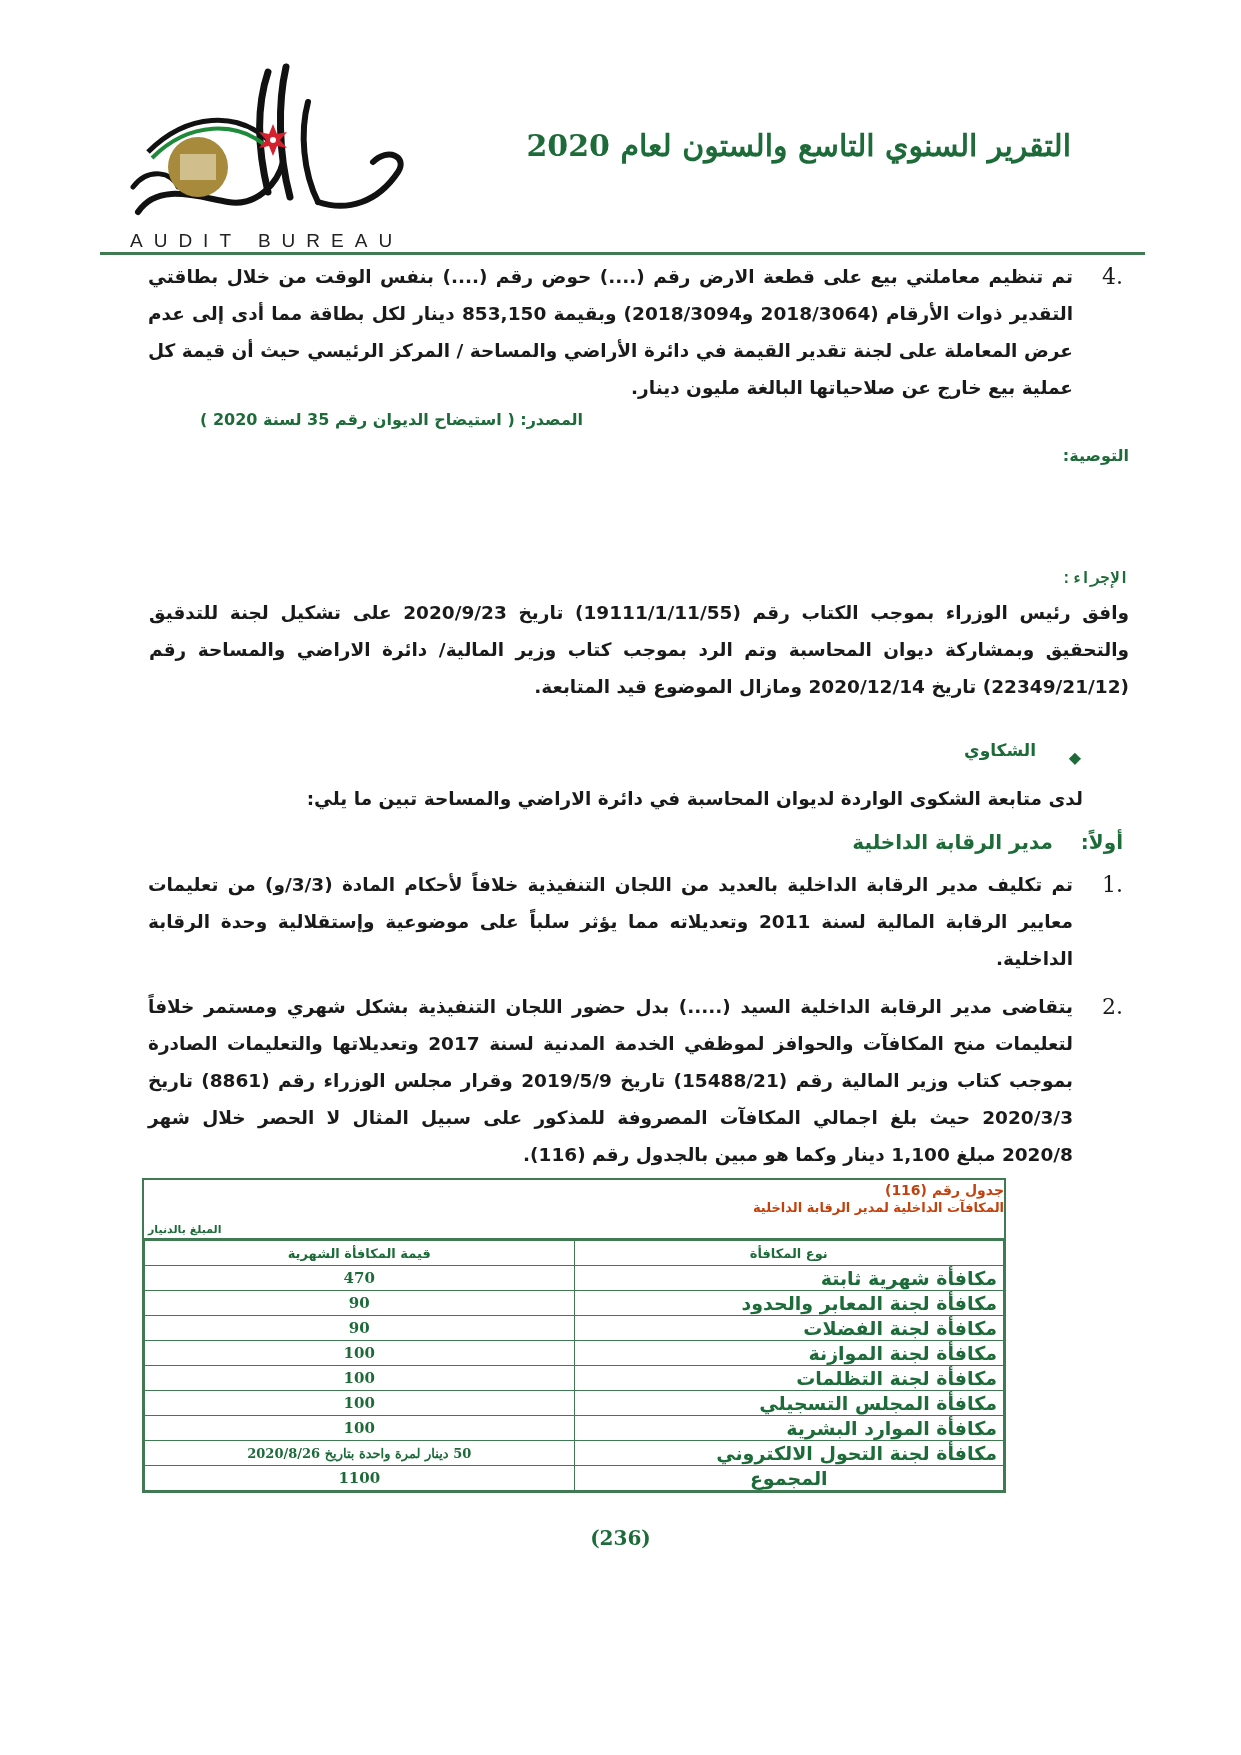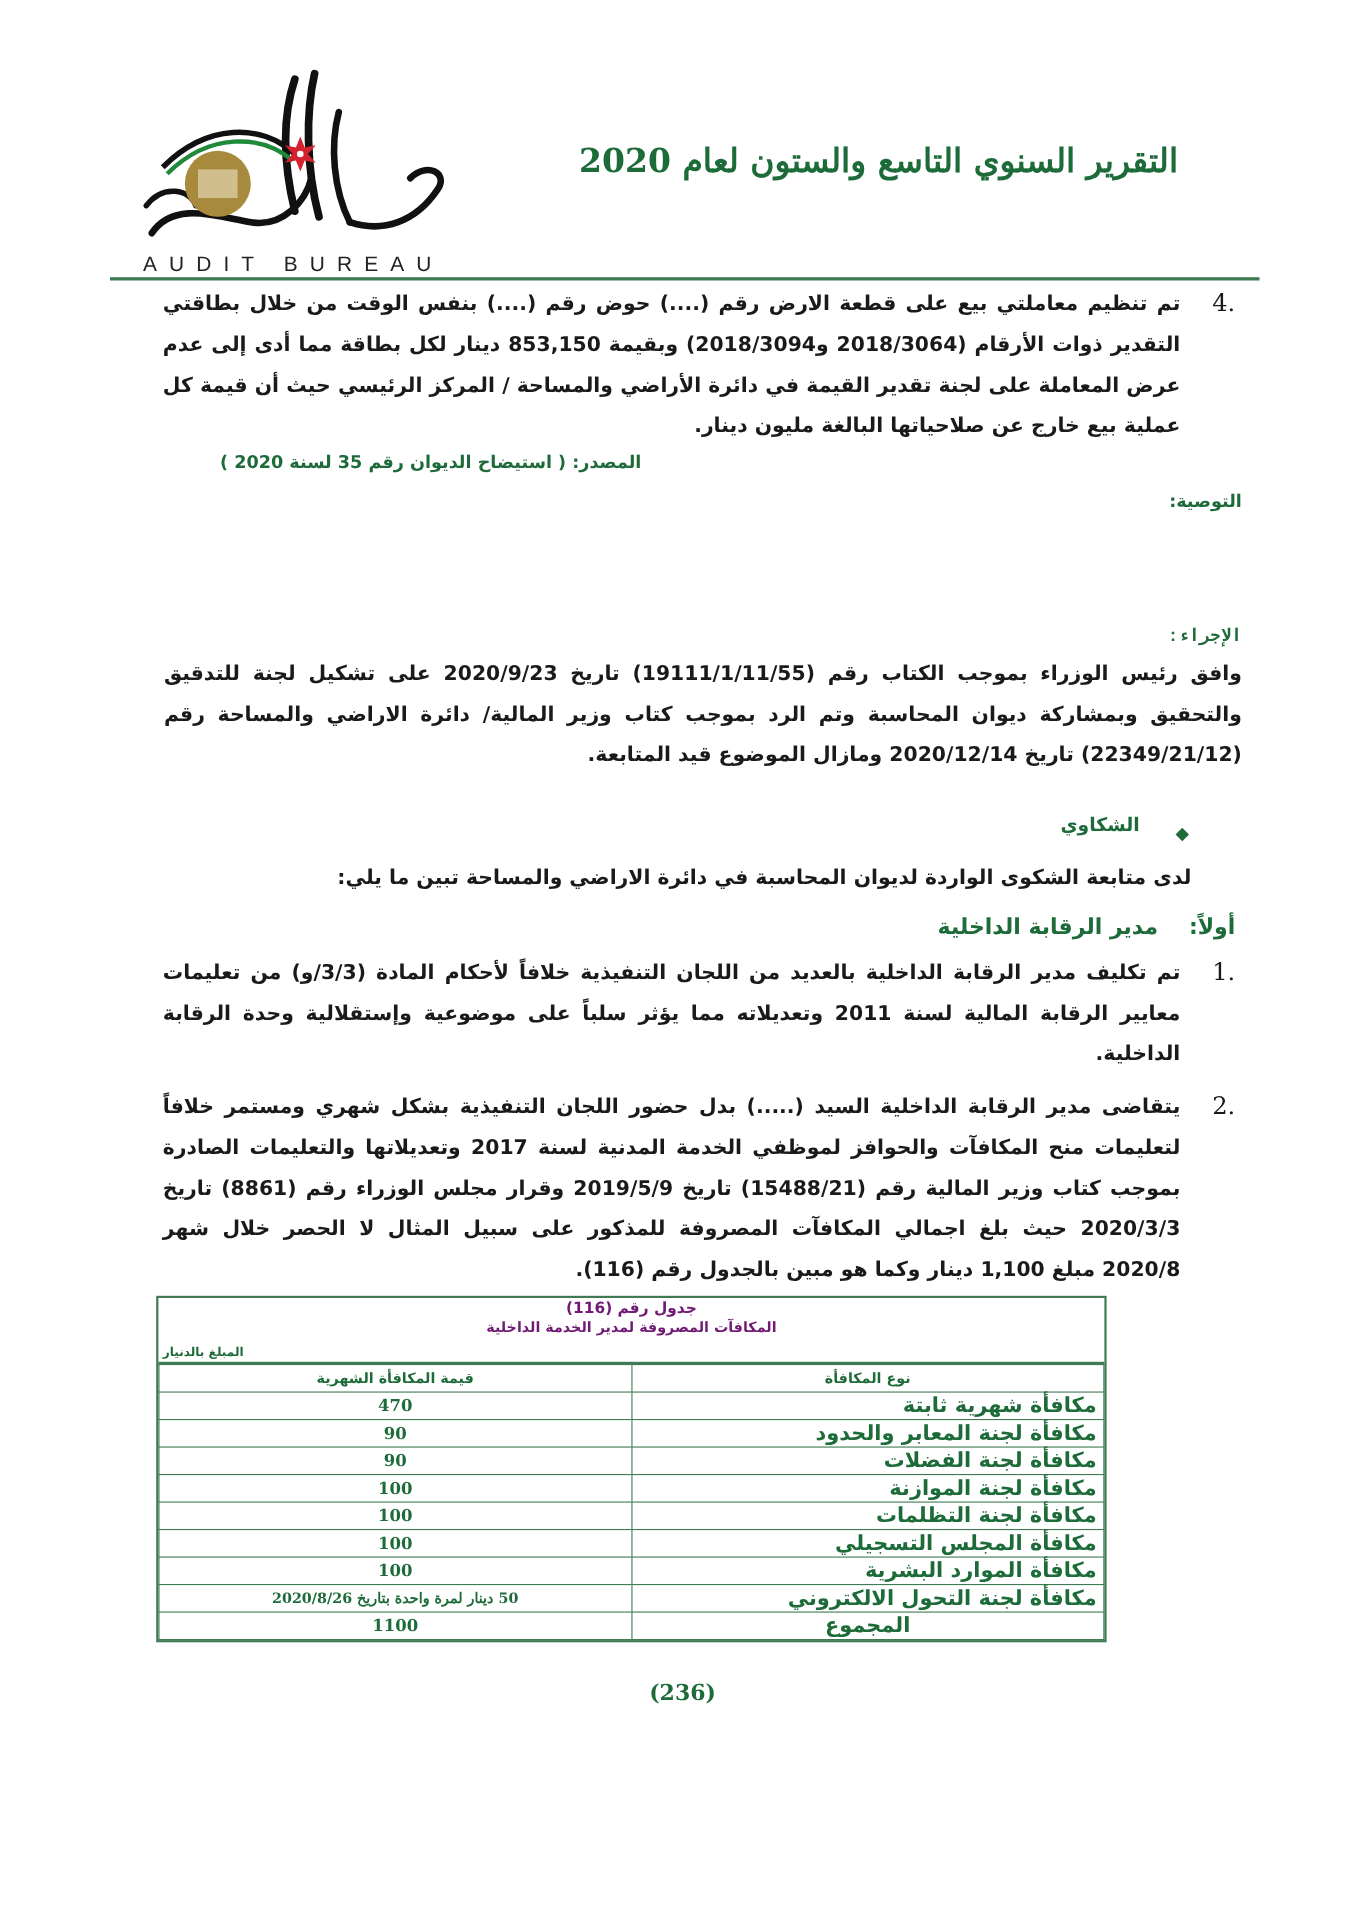--- a/index.html
+++ b/index.html
@@ -24,21 +24,21 @@
   .num-item .num { position:absolute; right:0; top:0; font-family:"DejaVu Serif", serif; font-weight:normal; font-size:22px; width:40px; text-align:right; direction:ltr; }
   .num-item .txt { margin-right:50px; direction:rtl; text-align:justify; }
   .green-label { position:absolute; right:158px; direction:rtl; color:#1e6b3a; font-weight:bold; font-size:16px; white-space:nowrap;text-align:center; }
   .source { position:absolute; left:155px; direction:rtl; color:#1e6b3a; font-weight:bold; font-size:16px; white-space:nowrap;margin-left:45px; }
   .section-h { position:absolute; right:158px; direction:rtl; color:#1e6b3a; font-weight:bold; font-size:17px; white-space:nowrap; }
   .bullet { position:absolute; right:160px; top:748px; color:#1e6b3a; font-size:16px; }
   .subsection { position:absolute; right:118px; direction:rtl; color:#1e6b3a; font-weight:bold; font-size:20px; white-space:nowrap; }
 
   
   .tbl-wrap { position:absolute; left:142px; top:1178px; width:860px; border:2px solid #3f7a52; }
-  .tbl-caption { text-align:center; direction:rtl; color:#701a75; font-weight:bold; }
+  .tbl-caption { direction:rtl; color:#c2410c; font-weight:bold; }
   .tbl-caption .t1 { font-size:14px; padding-top:2px; }
   .tbl-caption .t2 { font-size:13px; padding:2px 0; }
   .tbl-unit { direction:rtl; text-align:left; font-size:11px; color:#1e6b3a; font-weight:bold; padding:6px 4px 2px 4px; border-bottom:2px solid #3f7a52; }
   table { width:100%; border-collapse:collapse; direction:rtl; }
   td, th { border:1.5px solid #3f7a52; height:24px; padding:0 6px; font-size:19px; color:#1e6b3a; font-weight:bold; }
   th { font-weight:bold; font-size:13px; }
   td.type { text-align:right; width:50%; }
   td.val { text-align:center; font-family:"DejaVu Serif", serif; font-size:15px; width:50%; }
   th.h-type { text-align:center; }
   th.h-val { text-align:center; }
@@ -105,21 +105,21 @@
     <div class="txt">تم تكليف مدير الرقابة الداخلية بالعديد من اللجان التنفيذية خلافاً لأحكام المادة (3/3/و) من تعليمات معايير الرقابة المالية لسنة 2011 وتعديلاته مما يؤثر سلباً على موضوعية وإستقلالية وحدة الرقابة الداخلية.</div>
   </div>
   <div class="num-item" style="top:988px;">
     <span class="num">2.</span>
     <div class="txt">يتقاضى مدير الرقابة الداخلية السيد (.....) بدل حضور اللجان التنفيذية بشكل شهري ومستمر خلافاً لتعليمات منح المكافآت والحوافز لموظفي الخدمة المدنية لسنة 2017 وتعديلاتها والتعليمات الصادرة بموجب كتاب وزير المالية رقم (15488/21) تاريخ 2019/5/9 وقرار مجلس الوزراء رقم (8861) تاريخ 2020/3/3 حيث بلغ اجمالي المكافآت المصروفة للمذكور على سبيل المثال لا الحصر خلال شهر 2020/8 مبلغ 1,100 دينار وكما هو مبين بالجدول رقم (116).</div>
   </div>
 
   <div class="tbl-wrap">
     <div class="tbl-caption">
       <div class="t1">جدول رقم (116)</div>
-      <div class="t2">المكافآت المصروفة لمدير الخدمة الداخلية</div>
+      <div class="t2">المكافآت الداخلية لمدير الرقابة الداخلية</div>
     </div>
     <div class="tbl-unit">المبلغ بالدنيار</div>
     <table>
       <thead>
         <tr>
           <th class="h-type">نوع المكافأة</th>
           <th class="h-val">قيمة المكافأة الشهرية</th>
         </tr>
       </thead>
       <tbody>

